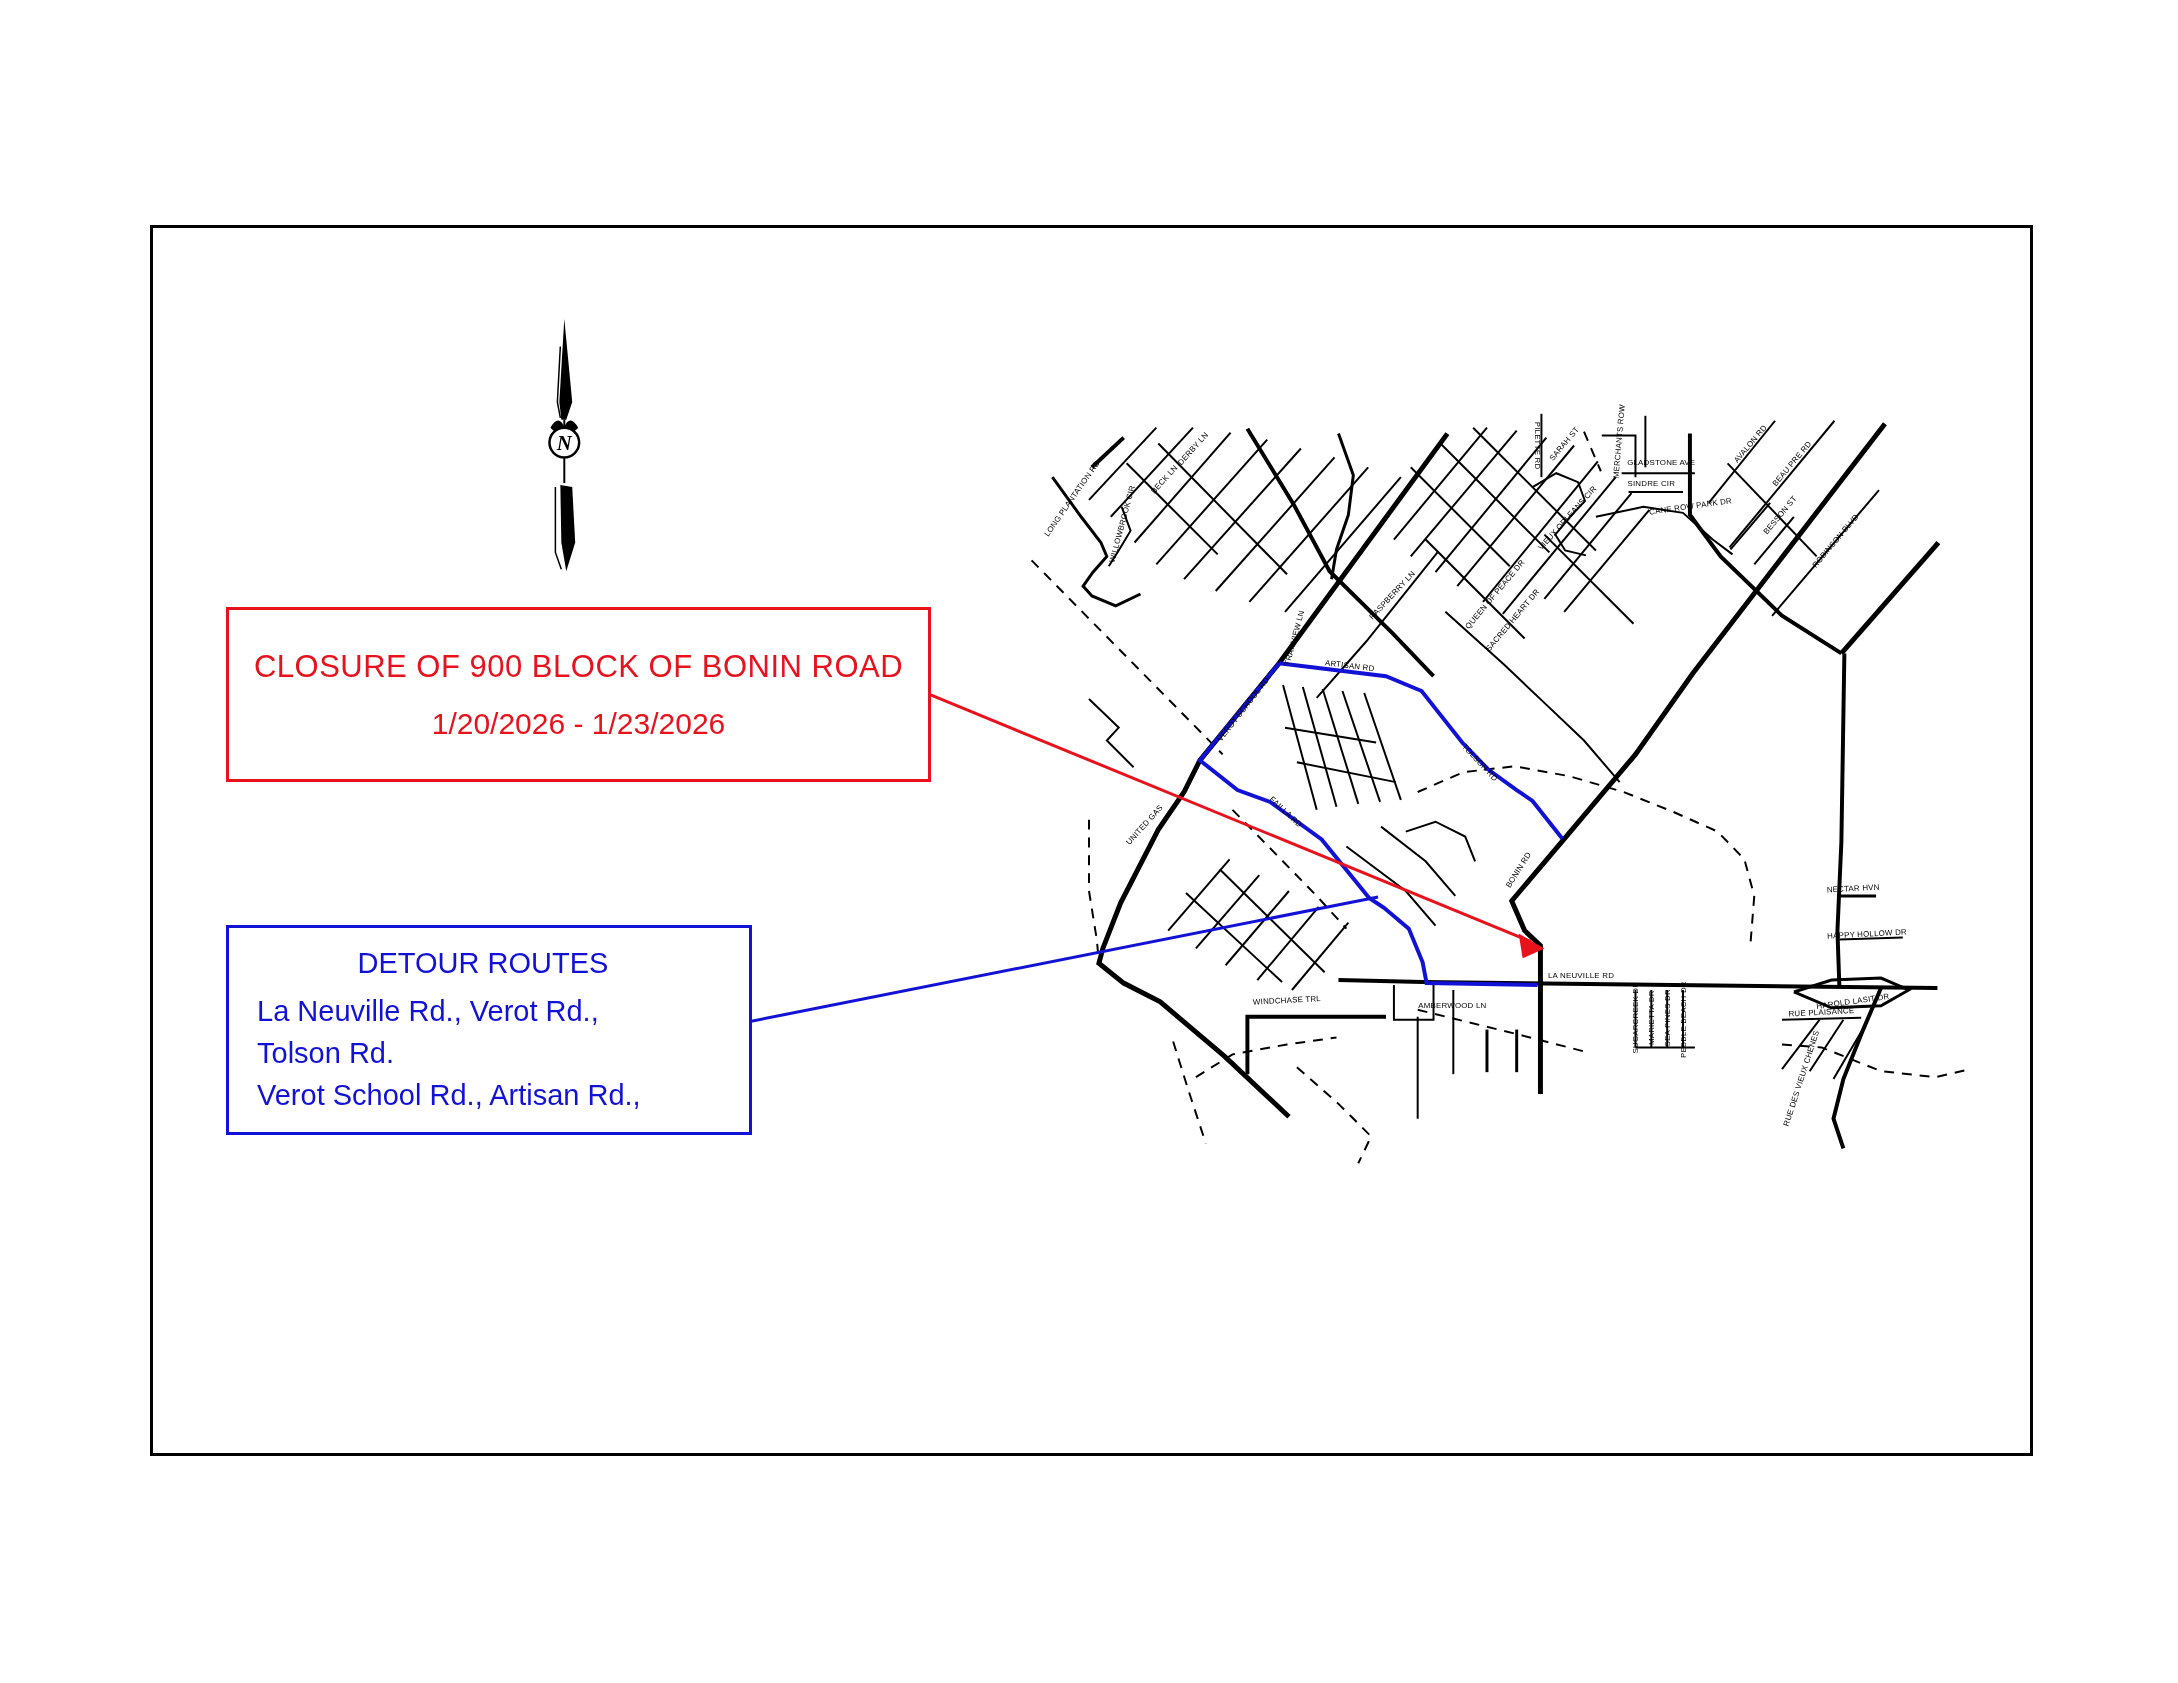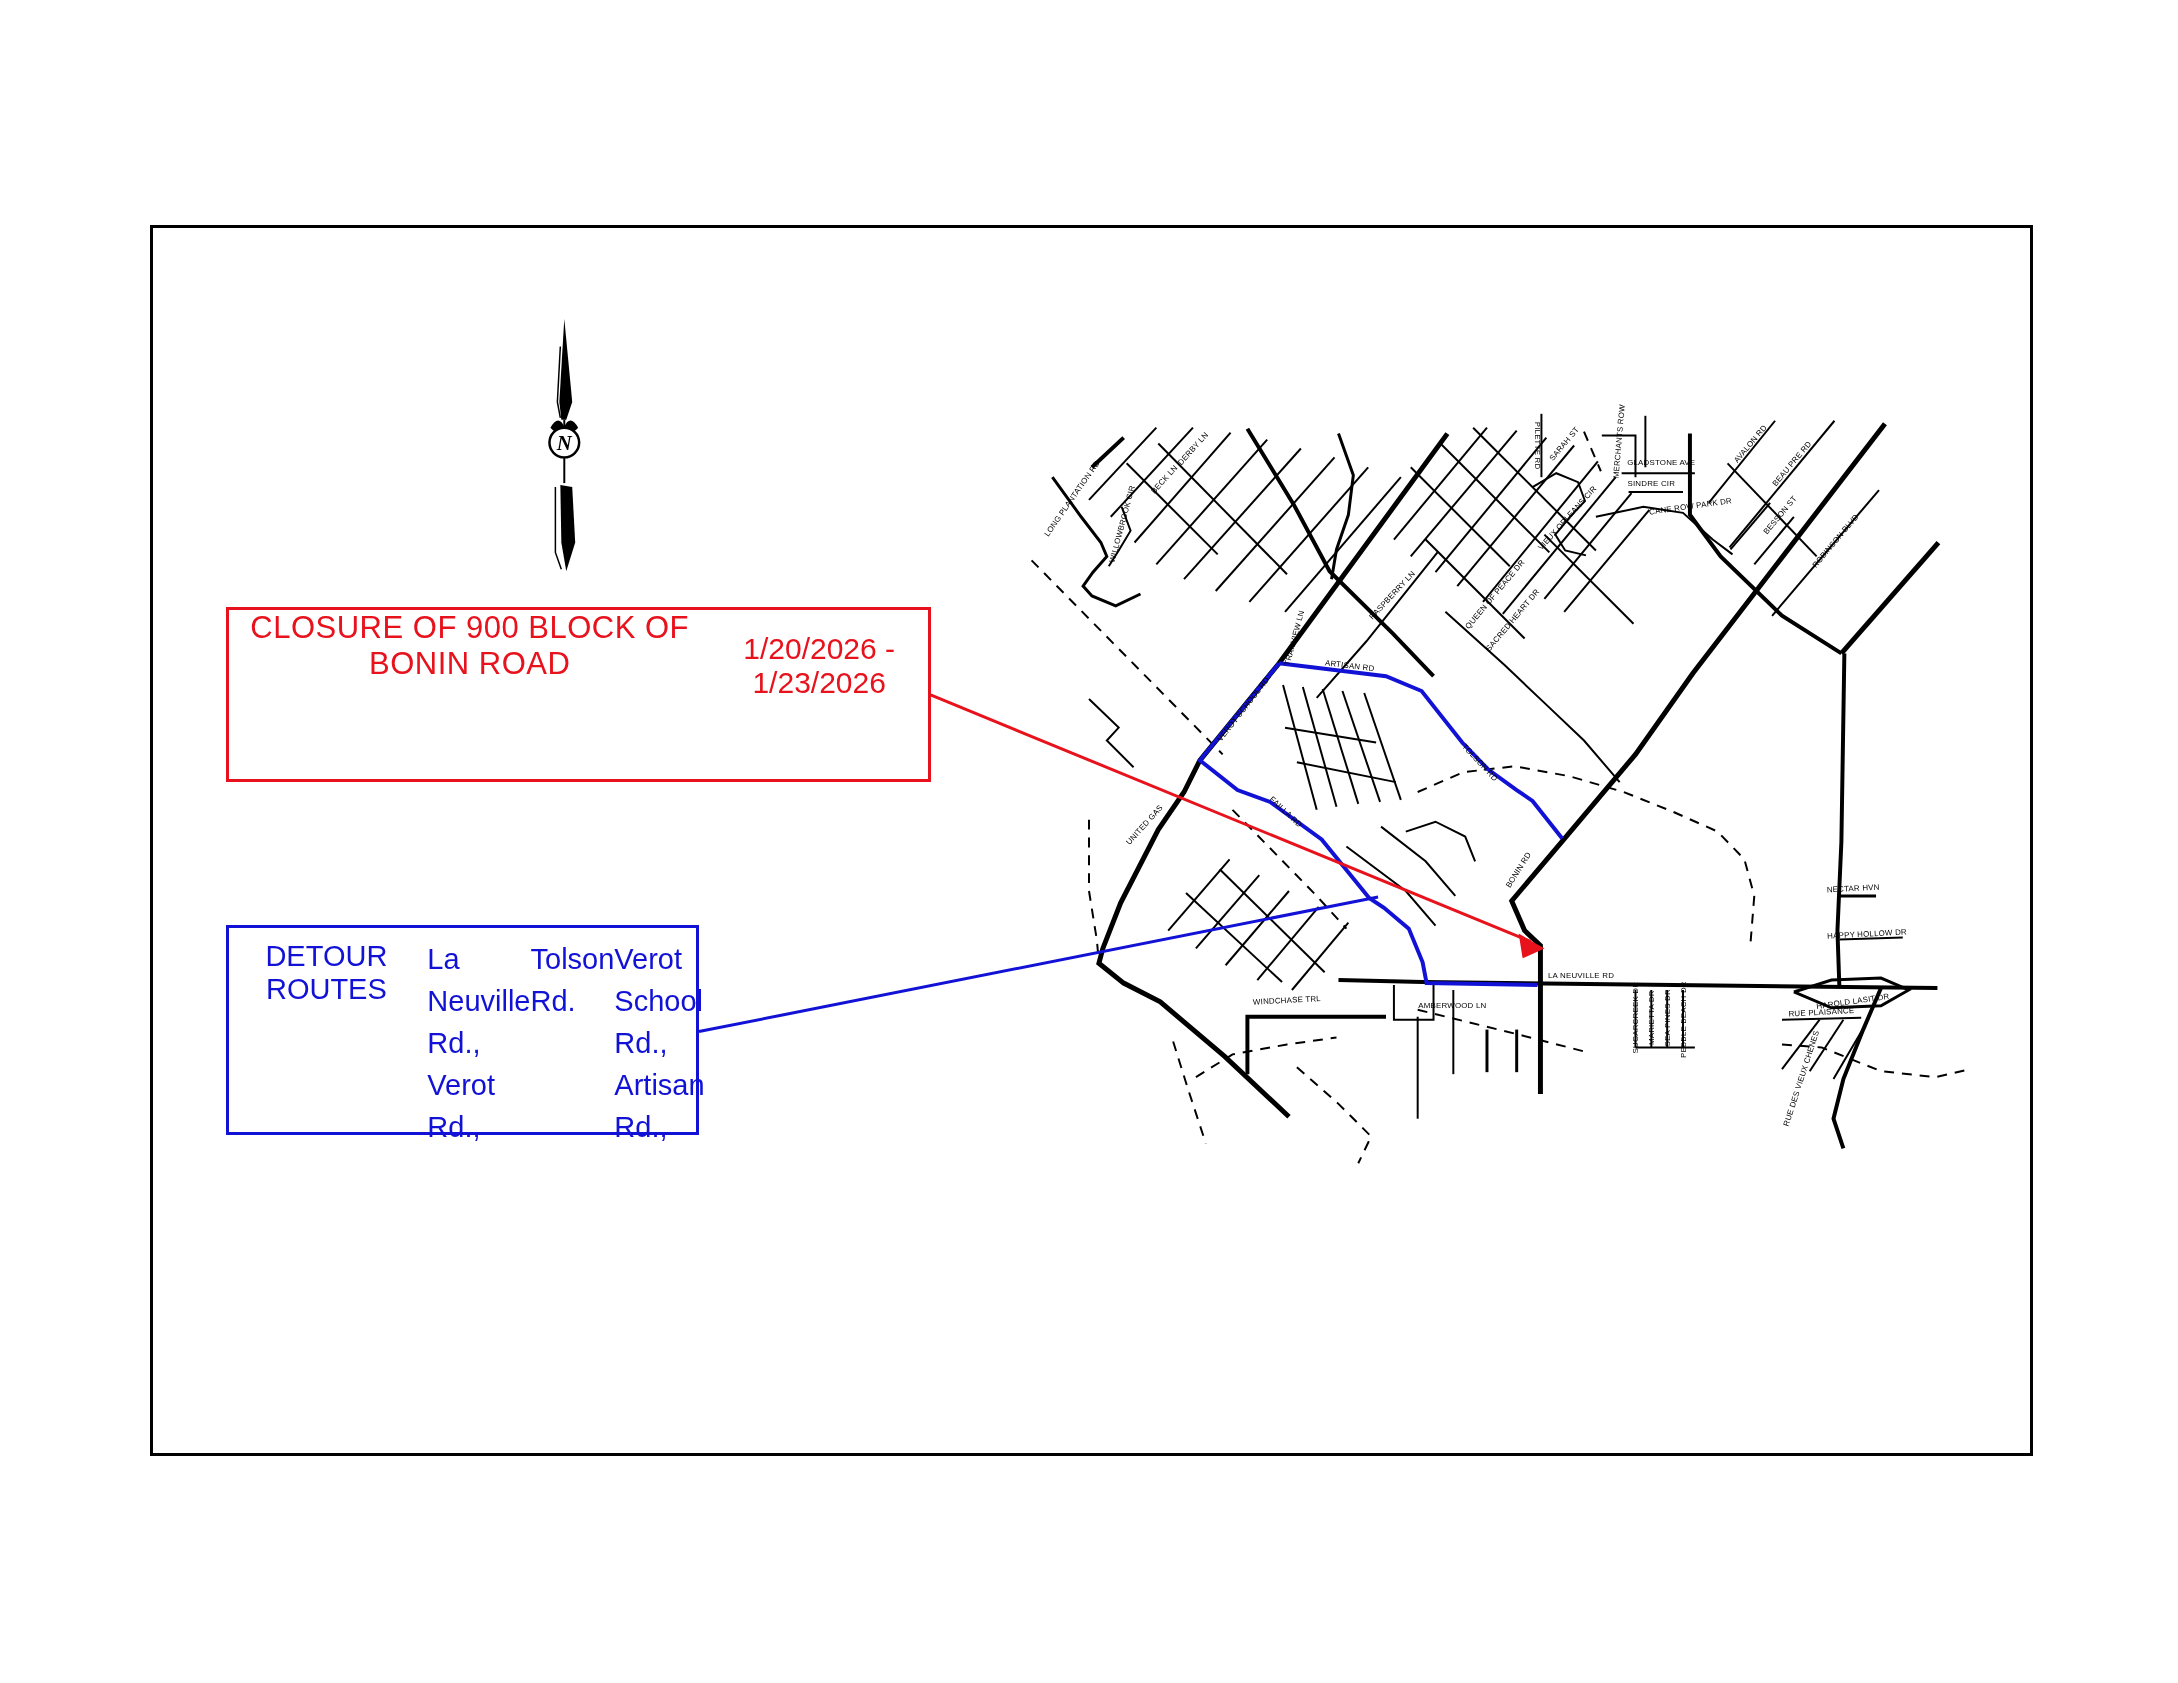--- a/index.html
+++ b/index.html
@@ -2,27 +2,27 @@
 <html><head>
 <meta charset="utf-8">
 <style>
   html,body{margin:0;padding:0;background:#ffffff;}
   body{width:2178px;height:1683px;position:relative;overflow:hidden;
        font-family:"Liberation Sans",sans-serif;}
   .frame{position:absolute;left:150px;top:225px;width:1877px;height:1225px;
          border:3px solid #000;background:#fff;}
   #mapsvg{position:absolute;left:0;top:0;width:2178px;height:1683px;}
   .note{position:absolute;background:#fff;box-sizing:border-box;display:flex;
-        flex-direction:row;justify-content:center;}
+        flex-direction:column;justify-content:center;}
   .note-red{left:226px;top:607px;width:705px;height:175px;
             border:3px solid var(--red);color:var(--red);text-align:center;}
   .note-red .l1{font-size:31px;letter-spacing:0.5px;}
   .note-red .l2{font-size:30px;margin-top:22px;}
-  .note-blue{left:226px;top:925px;width:473px;height:210px;
-             border:3px solid var(--blue);color:var(--blue);padding:10px 0 10px 45px;}
+  .note-blue{left:226px;top:925px;width:526px;height:210px;
+             border:3px solid var(--blue);color:var(--blue);padding:10px 0 10px 28px;}
   .note-blue .title{font-size:29px;text-align:center;margin:2px 40px 10px 0;}
   .note-blue .line{font-size:29px;line-height:42px;text-align:left;}
 </style>
 </head>
 <body style="--red: #e8121c; --blue: #1212d6;">
 
 <div class="frame"></div>
 
 <svg id="mapsvg" viewBox="0 0 2200 1700">
 

